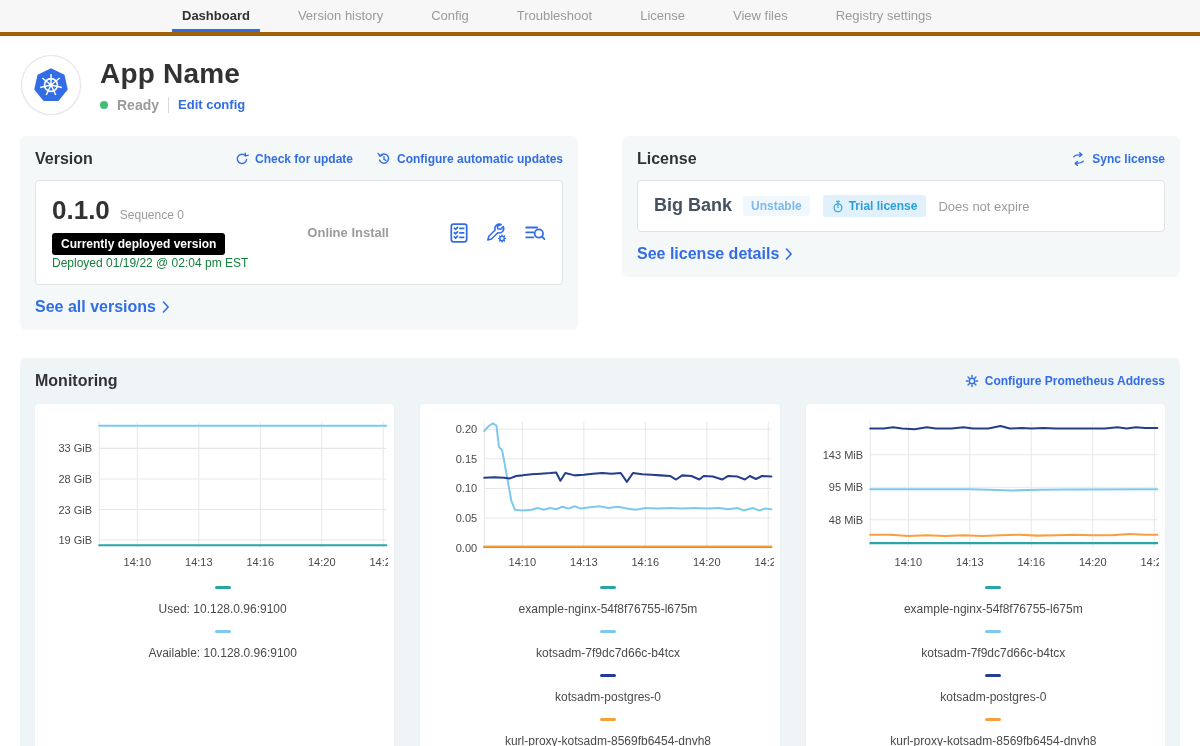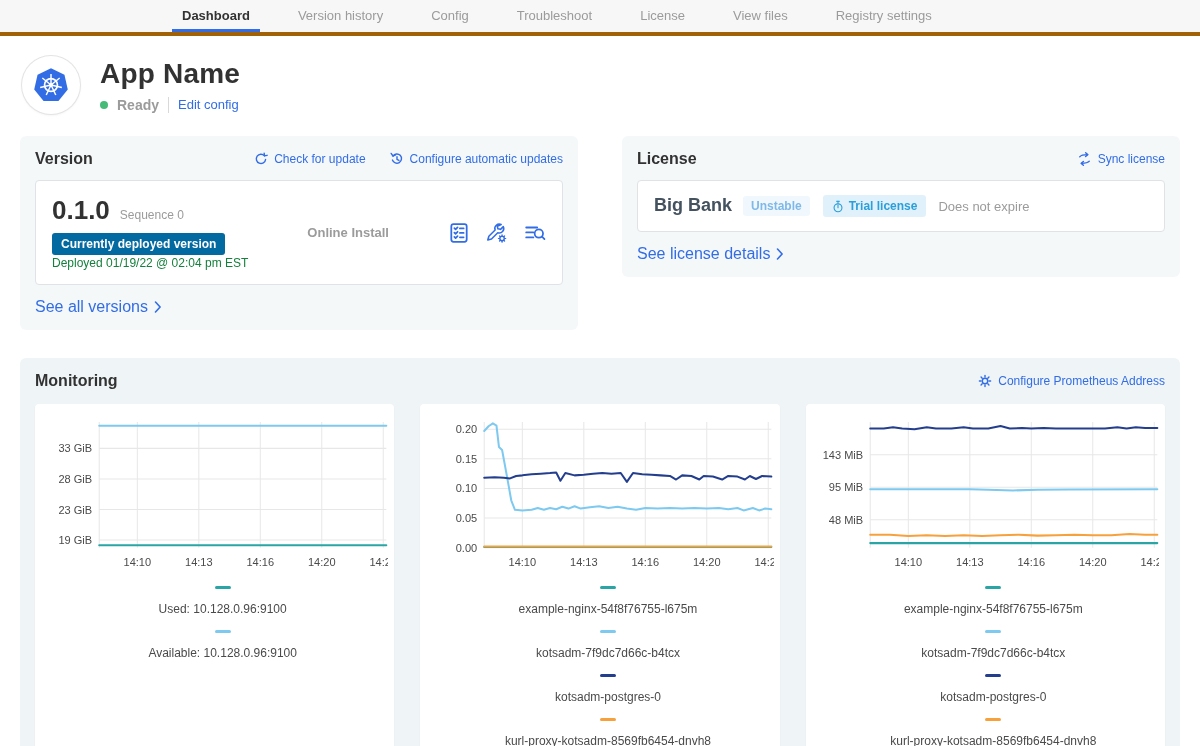--- a/index.html
+++ b/index.html
@@ -24,31 +24,31 @@
   .app-sub { display:flex; align-items:center; gap:9px; font-size:14px; color:#9b9b9b; font-weight:bold; }
   .status-dot { width:8px; height:8px; border-radius:50%; background:#44bb77; }
   .vdiv { width:1px; height:16px; background:#d9d9d9; }
 
   
   .cards-row { display:flex; gap:44px; align-items:flex-start; }
   .card { flex:1; background:#f5f8f9; border-radius:6px; padding:14px 15px; }
   .card-head { display:flex; justify-content:space-between; align-items:center; margin-bottom:12px; }
   .card-head h2 { font-size:16px; margin:0; }
   .head-links { display:flex; gap:24px; }
-  .link { color:#326de6; font-weight:normal; font-size:12px; display:inline-flex;
+  .link { color:#326de6; font-weight:bold; font-size:12px; display:inline-flex;
           align-items:center; gap:6px; cursor:pointer; text-decoration:none; white-space:nowrap; }
   .link.md { font-size:16px; }
   .inner-card { background:#fff; border:1px solid #dfe3e6; border-radius:4px;
                 padding:14px 16px; display:flex; align-items:center; }
   .inner-card.col { flex-direction:row; align-items:flex-start; gap:13px; }
   .ver-left { display:flex; flex-direction:column; align-items:flex-start; }
   .ver-row { display:flex; align-items:baseline; gap:10px; }
   .ver-num { font-size:26px; font-weight:bold; }
   .ver-seq { font-size:12px; color:#9b9b9b; }
-  .badge-green { margin-top:7px; background:#0369a1; color:#fff; font-size:12px;
+  .badge-green { margin-top:7px; background:#000000; color:#fff; font-size:12px;
                  font-weight:bold; padding:4px 9px; border-radius:3px; }
   .deployed-at { margin-top:1px; font-size:12px; color:#15803d; }
   .ver-mid { flex:1; text-align:center; color:#9b9b9b; font-weight:bold; font-size:13px; }
   .ver-icons { display:flex; gap:16px; align-items:center; }
   .ver-icons svg { cursor:pointer; }
   .see-link { margin-top:13px; }
 
   .lic-row1 { display:flex; align-items:center; gap:11px; }
   .lic-name { font-size:18px; font-weight:bold; color:#44515f; }
   .badge-channel { background:#f0f8fe; color:#7fb9e6; font-size:12px; font-weight:bold;

